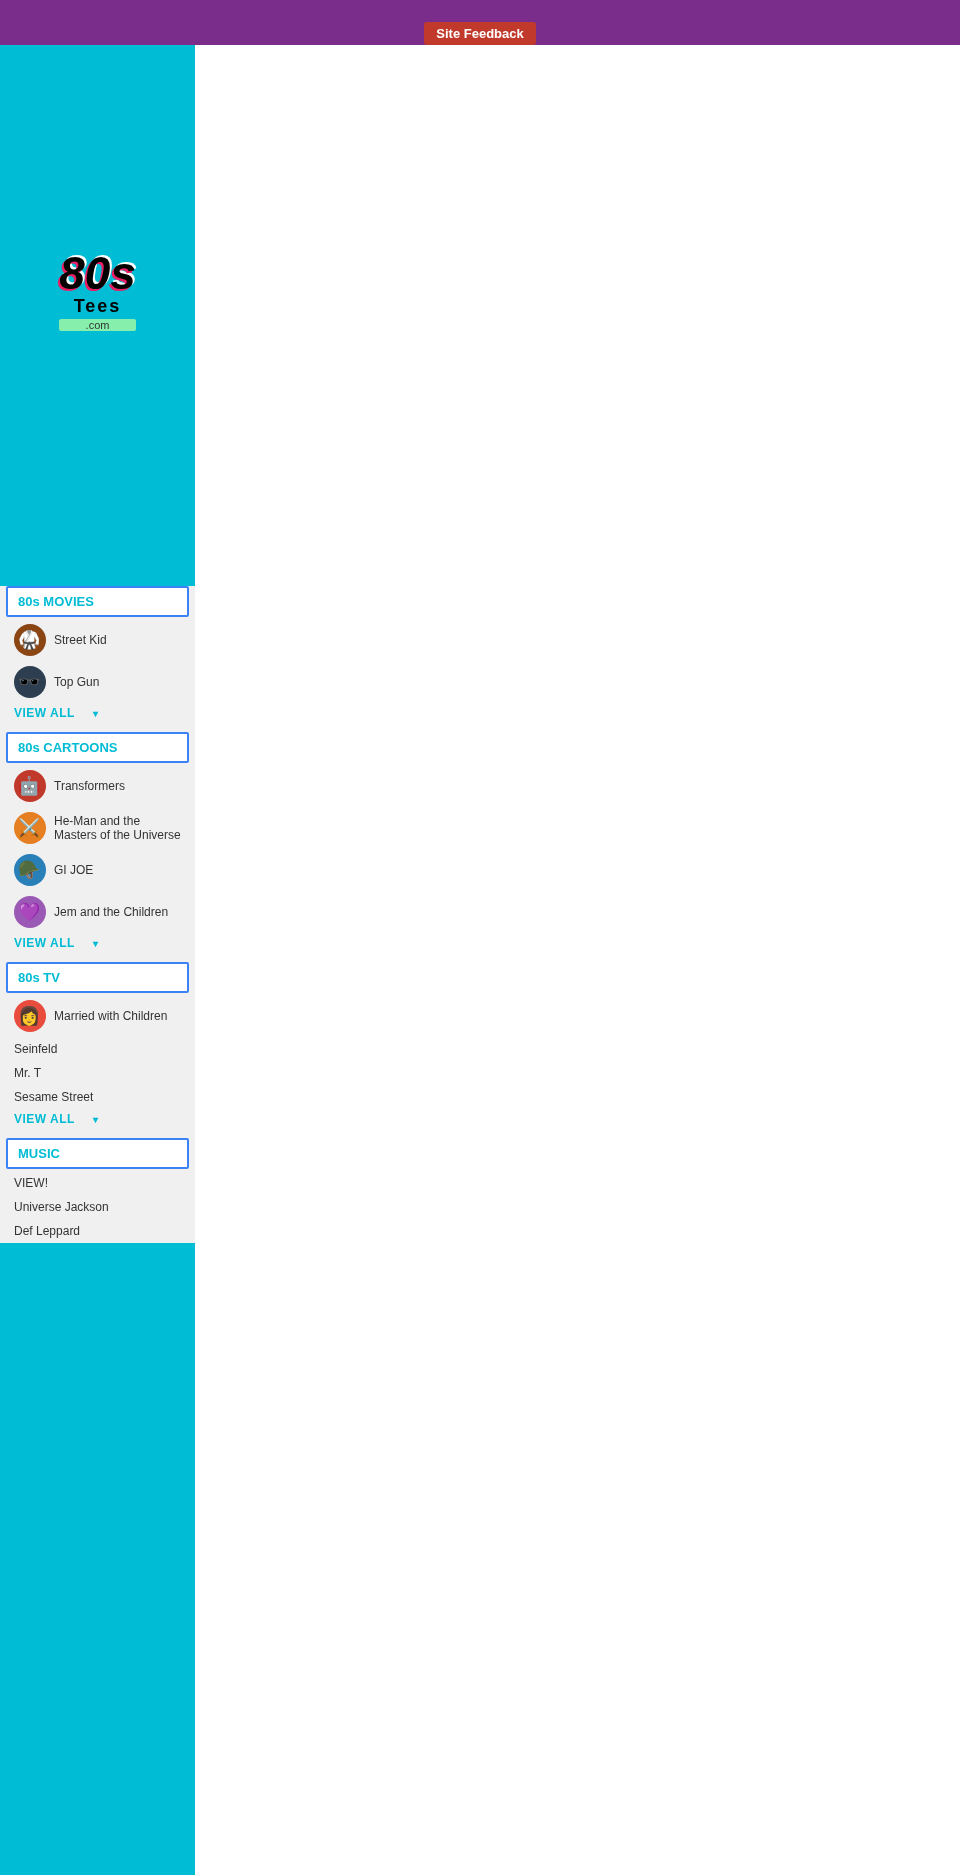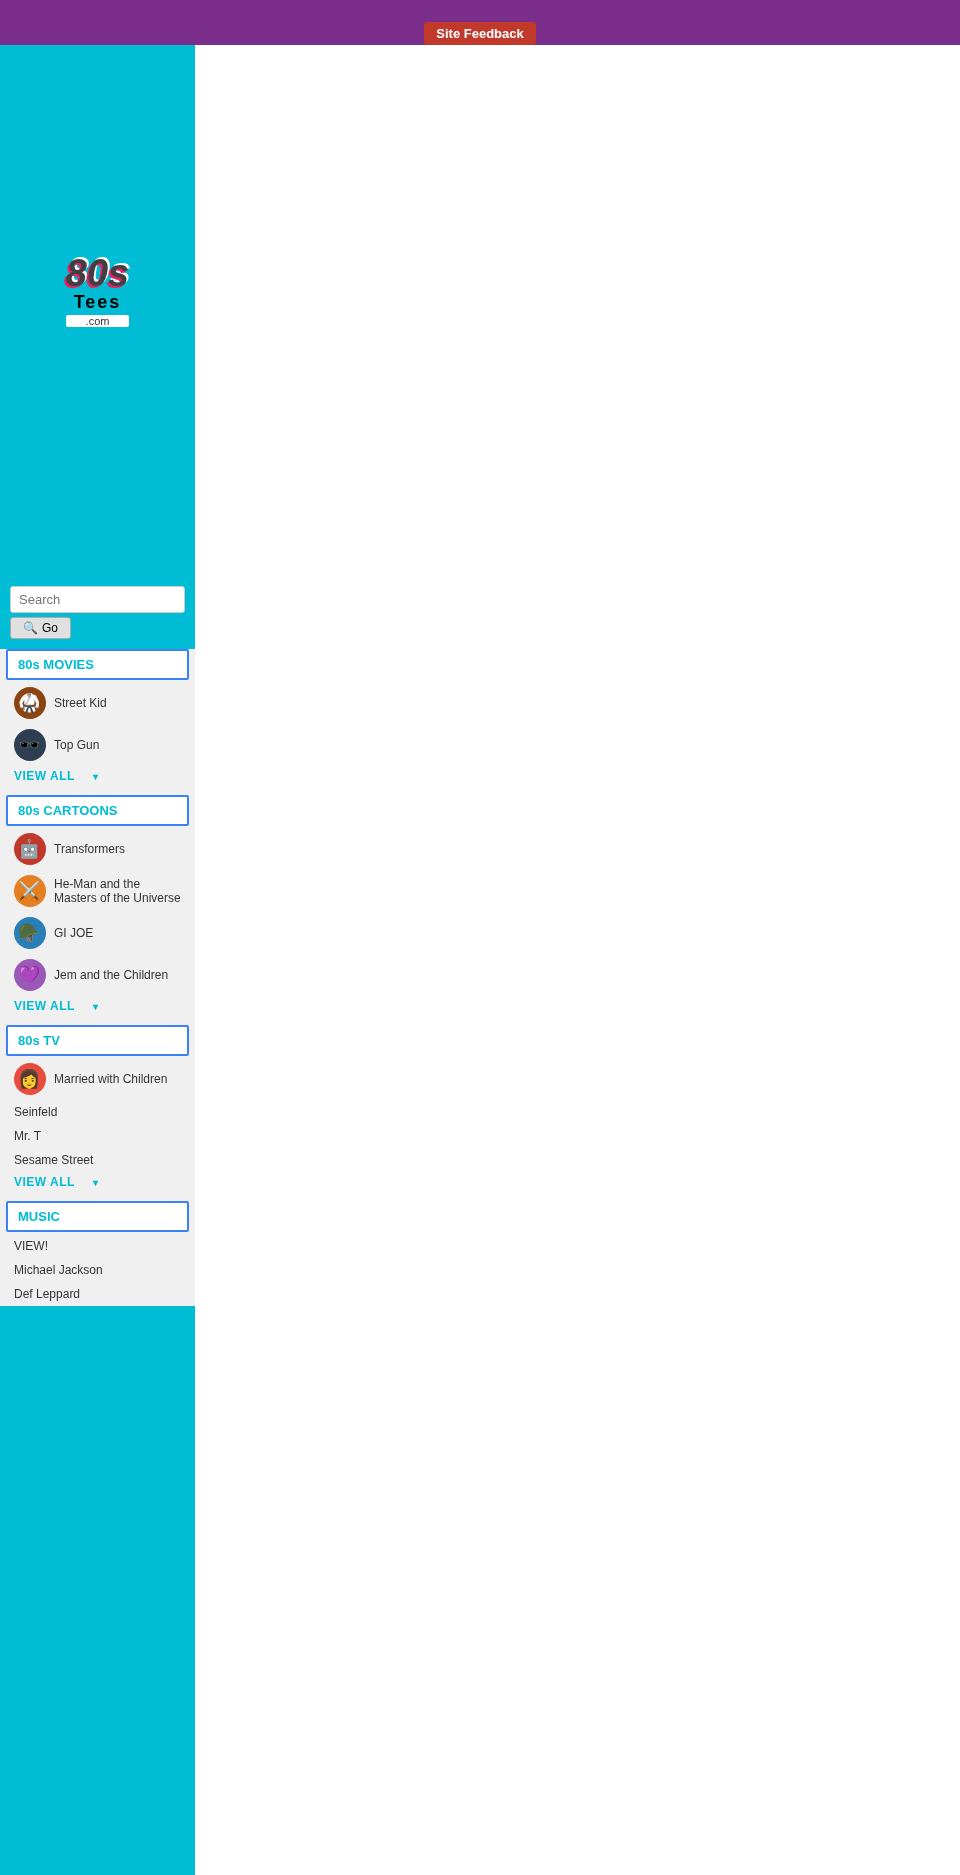--- a/index.html
+++ b/index.html
@@ -74,41 +74,41 @@
 
     .logo-box {
       background: #00bcd4;
       border-radius: 8px;
       padding: 10px 15px;
       text-align: center;
     }
 
     .logo-80s {
       display: block;
-      font-size: 38px;
+      font-size: 46px;
       font-weight: 900;
-      color: #404040;
+      color: #000000;
       font-style: italic;
       line-height: 1;
       text-shadow: -2px 2px 0 #e91e63, 2px -2px 0 #fff;
     }
 
     .logo-tees {
       display: block;
       font-size: 18px;
       font-weight: 900;
       color: #000000;
       letter-spacing: 2px;
     }
 
     .logo-com {
       display: block;
       font-size: 11px;
       color: #333;
-      background: #ffffff;
+      background: #86efac;
       border-radius: 2px;
       padding: 0 4px;
       margin-top: 2px;
     }
 
     
     .search-area {
       padding: 6px 10px 4px 10px;
       background: #00bcd4;
     }
@@ -232,27 +232,20 @@
 <div class="sidebar">
 
   <div class="logo-area">
     <div class="logo-box">
       <span class="logo-80s">80s</span>
       <span class="logo-tees">Tees</span>
       <span class="logo-com">.com</span>
     </div>
   </div>
 
-  <div class="search-area">
-    <input class="search-input" type="text" placeholder="Search" style="">
-    <button class="search-btn">
-      <span>🔍</span>
-      <span>Go</span>
-    </button>
-  </div>
 
   <div class="sidebar-nav">
 
     <div class="category-section">
       <div class="category-header">80s MOVIES</div>
       <div class="nav-item">
         <div class="item-icon icon-karate">🥋</div>
         <span>Street Kid</span>
       </div>
       <div class="nav-item">
@@ -309,21 +302,21 @@
         <span class="chevron">▾</span>
       </button>
     </div>
 
     <div class="category-section">
       <div class="category-header">MUSIC</div>
       <div class="nav-item">
         <span>VIEW!</span>
       </div>
       <div class="nav-item">
-        <span>Michael Jackson</span>
+        <span>Universe Jackson</span>
       </div>
       <div class="nav-item">
         <span>Def Leppard</span>
       </div>
     </div>
 
   </div>
 </div>
 
 <div class="main-content">

